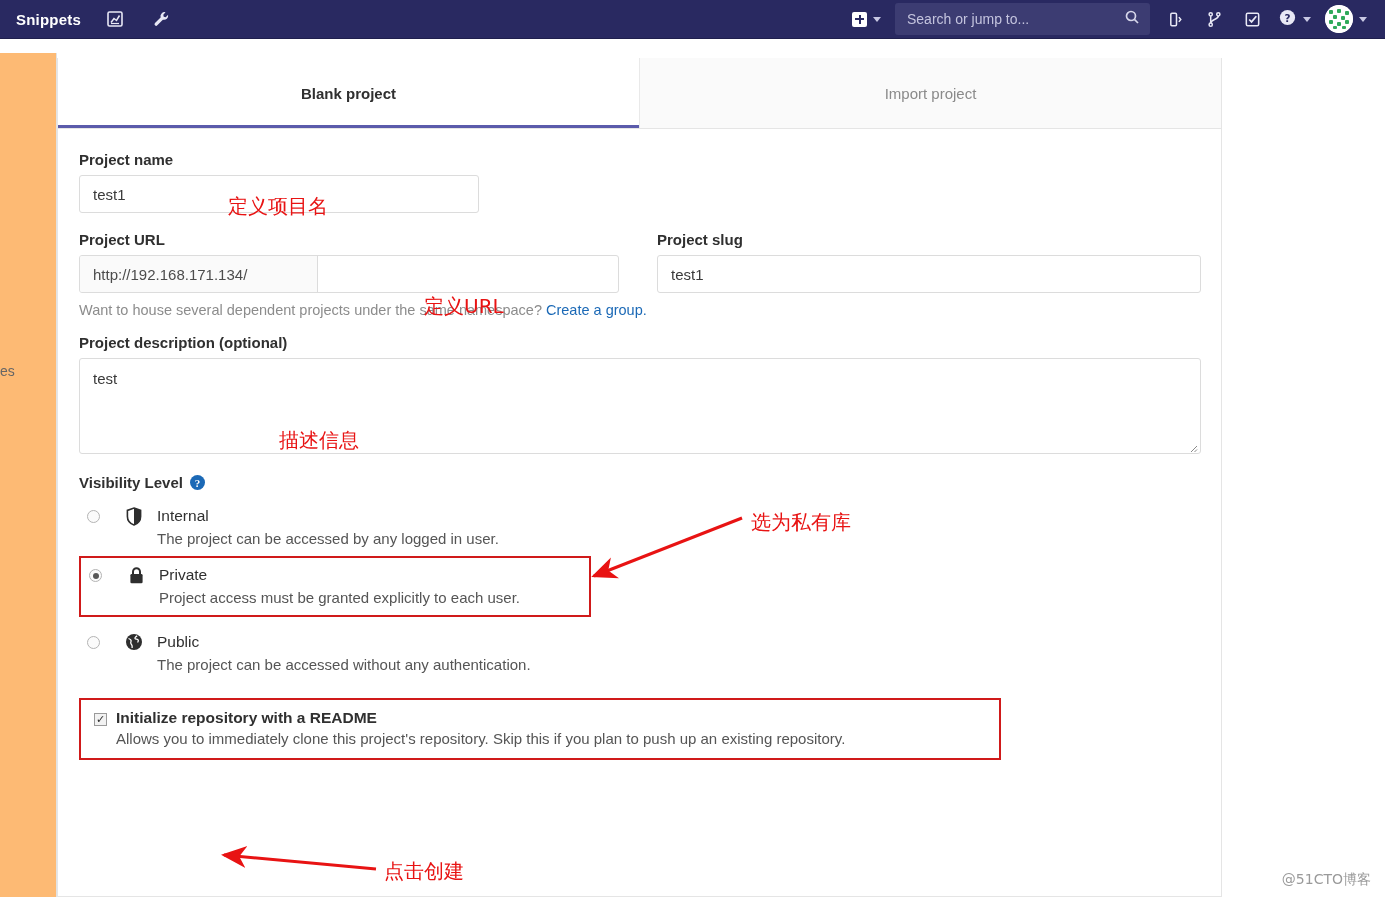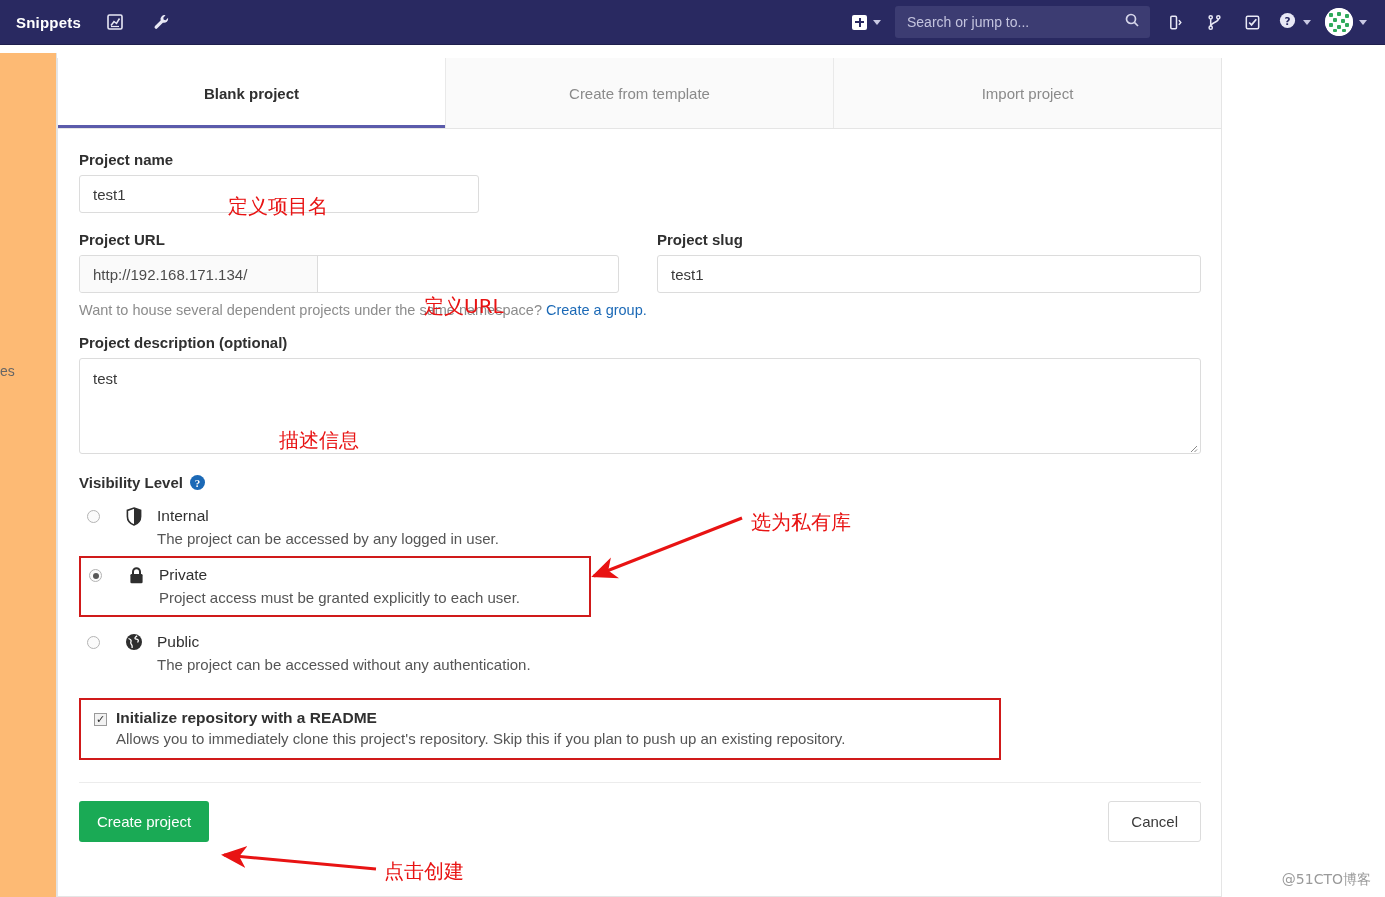--- a/index.html
+++ b/index.html
@@ -14,21 +14,21 @@
     font-family: "Liberation Sans", sans-serif;
     color: #2e2e2e;
     position: relative;
   }
 
   
   .navbar {
     position: absolute;
     left: 0; top: 0;
     width: 1385px;
-    height: 45px;
+    height: 39px;
     background: #292961;
     border-bottom: 1px solid #1f1f4d;
     display: flex;
     align-items: center;
     box-sizing: border-box;
   }
   .nav-left {
     display: flex;
     align-items: center;
     gap: 22px;
@@ -507,23 +507,20 @@
   <span class="sliver-text">es</span>
 </div>
 
 <div class="panel">
 
   <div class="tabs">
     <div class="tab active">
       <span>Blank project</span>
     </div>
     <div class="tab">
-      <span>Create from template</span>
-    </div>
-    <div class="tab">
       <span>Import project</span>
     </div>
   </div>
 
   <div class="form">
 
     <div class="field-label">Project name</div>
     <div class="input" style="width:400px;">
       <span>test1</span>
     </div>
@@ -611,24 +608,20 @@
     </div>
 
     <div class="readme-box box-red" style="width:922px;">
       <span class="checkbox">✓</span>
       <span class="readme-body">
         <div class="readme-title">Initialize repository with a README</div>
         <div class="readme-desc">Allows you to immediately clone this project's repository. Skip this if you plan to push up an existing repository.</div>
       </span>
     </div>
 
-    <div class="footer">
-      <button class="btn-create">Create project</button>
-      <button class="btn-cancel">Cancel</button>
-    </div>
 
   </div>
 </div>
 
 <svg class="anno-svg">
   <defs>
     <marker id="ah" markerWidth="9" markerHeight="9" refX="7.5" refY="4.5" orient="auto">
       <path d="M0,0.8 L8.5,4.5 L0,8.2 L2.4,4.5 Z" fill="#e81313"></path>
     </marker>
   </defs>

